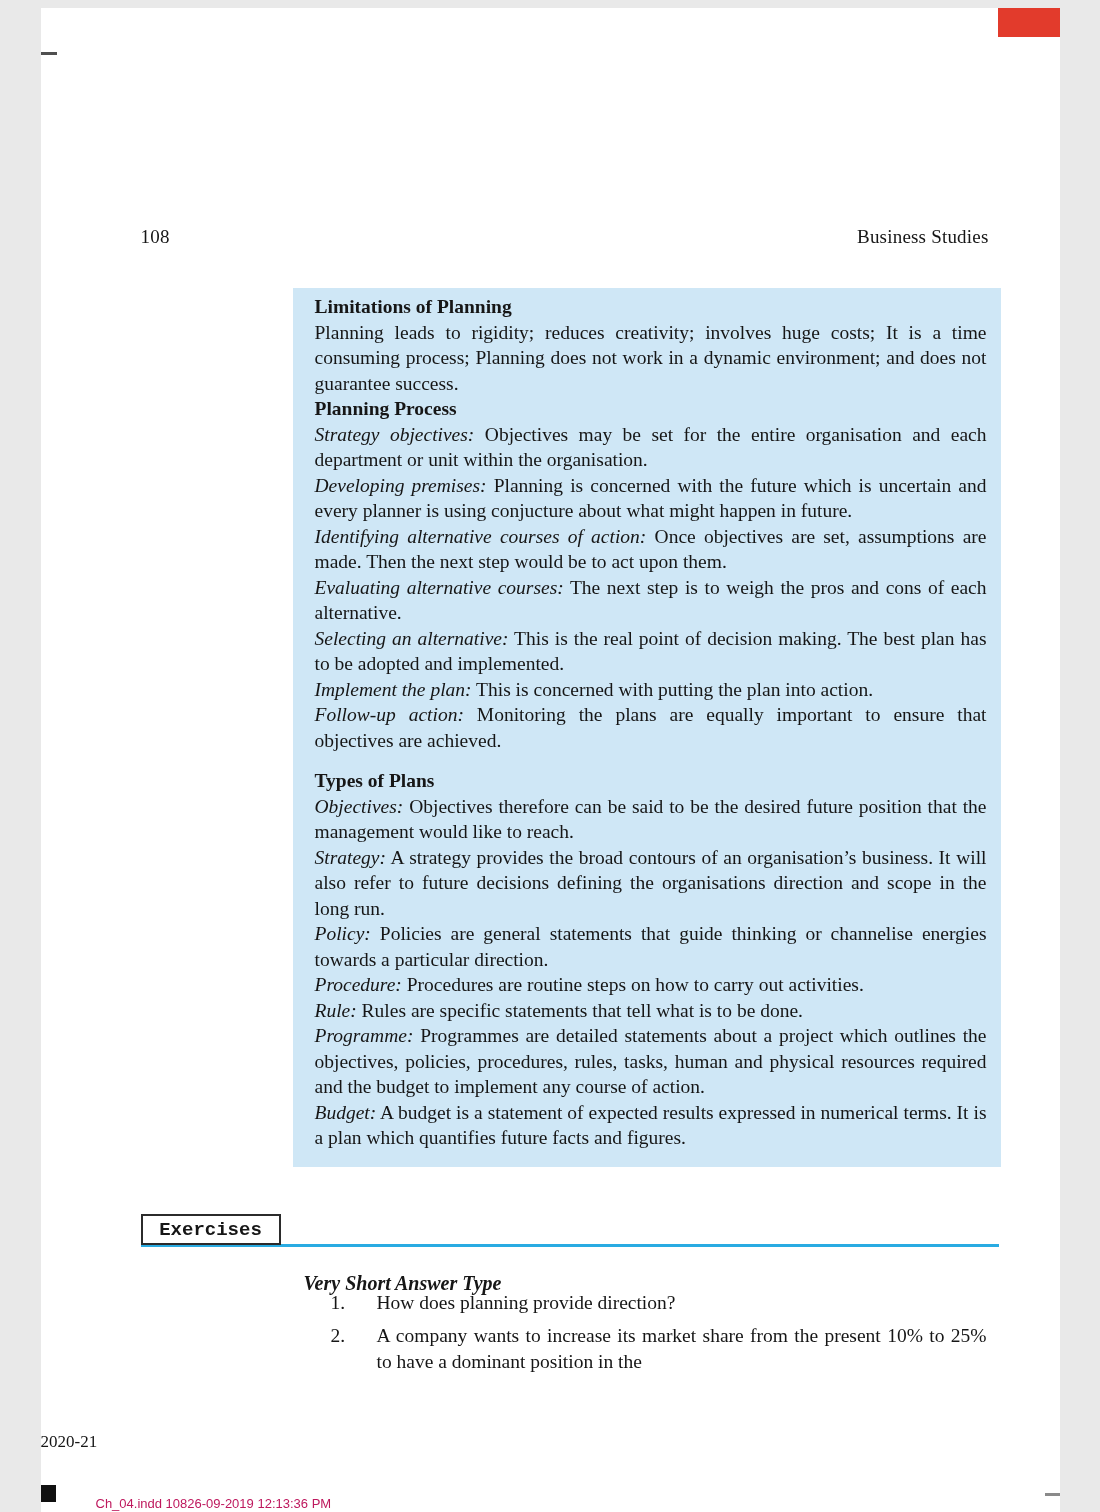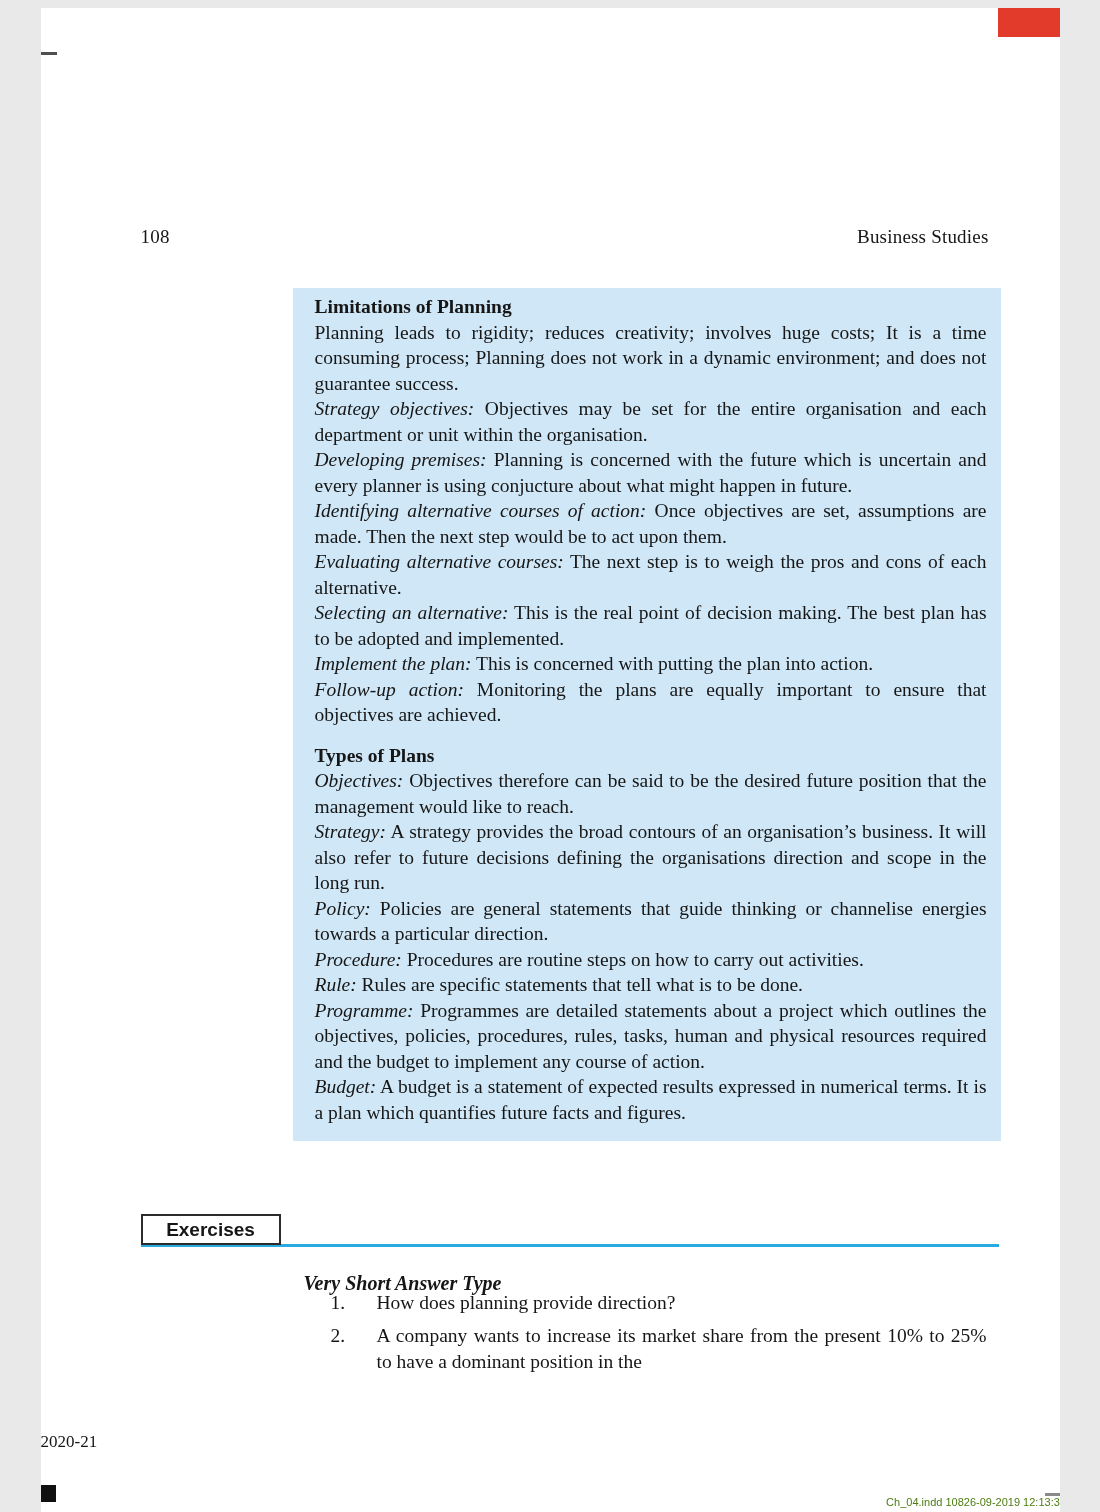--- a/index.html
+++ b/index.html
@@ -48,37 +48,37 @@
   .box-para{margin:0;text-align:justify;}
   .lead{font-style:italic;}
   .section-gap{margin-top:15px;}
 
   
   .exercise-rule{position:absolute;left:100px;top:1236px;width:858px;height:3px;background:#29abe2;}
   .exercise-box{
     position:absolute;left:100px;top:1206px;width:140px;height:31px;
     box-sizing:border-box;border:2px solid #2b2b2b;background:#ffffff;
     display:flex;align-items:center;justify-content:center;
-    font-family:Liberation Sans, sans-serif;font-weight:bold;font-size:19px;
+    font-family:Liberation Mono, monospace;font-weight:bold;font-size:19px;
   }
   .vsat-heading{
     position:absolute;left:263px;top:1244px;
     font-size:20px;font-weight:bold;font-style:italic;
   }
   .questions{position:absolute;left:290px;top:1282px;width:656px;font-size:19.5px;line-height:26px;}
   .question{display:flex;margin-bottom:7px;}
   .q-num{width:46px;flex:0 0 46px;}
   .q-text{flex:1;text-align:justify;}
 
   
   .footer-center{position:absolute;left:0;top:1424px;width:100%;text-align:left;font-size:17px;}
   .print-meta{
     position:absolute;left:55px;top:1488px;width:990px;
-    display:flex;justify-content:flex-end;
-    font-family:"Liberation Sans", sans-serif;font-size:11px;color:#4d7c0f;
+    display:flex;justify-content:flex-start;
+    font-family:"Liberation Sans", sans-serif;font-size:13px;color:#be185d;
   }
 </style>
 </head>
 <body>
 
 <div class="page">
 
   <div class="corner-red"></div>
   <div class="tick-left-top"></div>
   <div class="square-left-bottom"></div>
@@ -95,20 +95,21 @@
   </div>
 
   <div class="bluebox">
 
     <section>
       <h3 class="box-heading">Limitations of  Planning</h3>
       <p class="box-para"><span>Planning leads to rigidity; reduces creativity; involves huge costs; It is a time consuming process; Planning does not work in a dynamic environment; and does not guarantee success.</span></p>
     </section>
 
     <section>
+      <h3 class="box-heading">Planning Process</h3>
       <p class="box-para"><i class="lead">Strategy objectives:</i> <span>Objectives may be set for the entire organisation and each department or unit within the organisation.</span></p>
       <p class="box-para"><i class="lead">Developing premises:</i> <span>Planning is concerned with the future which is uncertain and every planner is using conjucture about what might happen in future.</span></p>
       <p class="box-para"><i class="lead">Identifying alternative courses of action:</i> <span>Once objectives are set, assumptions are made. Then the next step would be to act upon them.</span></p>
       <p class="box-para"><i class="lead">Evaluating alternative courses:</i> <span>The next step is to weigh the pros and cons of each alternative.</span></p>
       <p class="box-para"><i class="lead">Selecting an alternative:</i> <span>This is the real point of decision making. The best plan has to be adopted and implemented.</span></p>
       <p class="box-para"><i class="lead">Implement the plan:</i> <span>This is concerned with putting the plan into action.</span></p>
       <p class="box-para"><i class="lead">Follow-up action:</i> <span>Monitoring the plans are equally important to ensure that objectives are achieved.</span></p>
     </section>
 
     <section class="section-gap">

